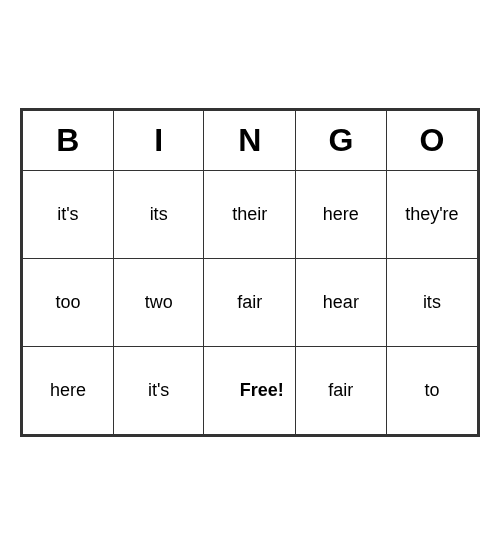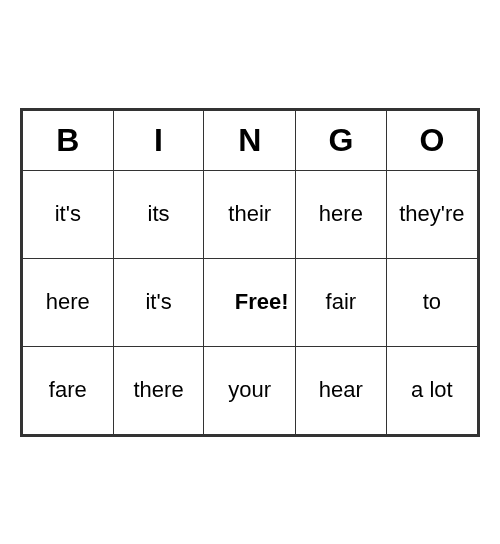--- a/index.html
+++ b/index.html
@@ -28,21 +28,21 @@
       border-collapse: collapse;
     }
 
     .bingo-table td,
     .bingo-table th {
       border: 1px solid #333;
       text-align: center;
       vertical-align: middle;
       width: 92px;
       height: 88px;
-      font-size: 22px;
+      font-size: 18px;
     }
 
     .bingo-table thead th {
       font-size: 32px;
       font-weight: bold;
       height: 60px;
       border: 1px solid #333;
     }
 
     .free-cell {
@@ -67,28 +67,28 @@
     </thead>
     <tbody id="bingo-body">
     <tr>
           <td>it's</td>
           <td>its</td>
           <td>their</td>
           <td>here</td>
           <td>they're</td>
         </tr>
         <tr>
+          <td>too</td>
+          <td>two</td>
+          <td>fair</td>
+          <td>hear</td>
+          <td>its</td>
+        </tr>
+        <tr>
           <td>here</td>
           <td>it's</td>
           <td class="free-cell">Free!</td>
           <td>fair</td>
           <td>to</td>
         </tr>
-        <tr>
-          <td>fare</td>
-          <td>there</td>
-          <td>your</td>
-          <td>hear</td>
-          <td>a lot</td>
-        </tr>
       </tbody>
   </table>
 </div>
 
 </body></html>

